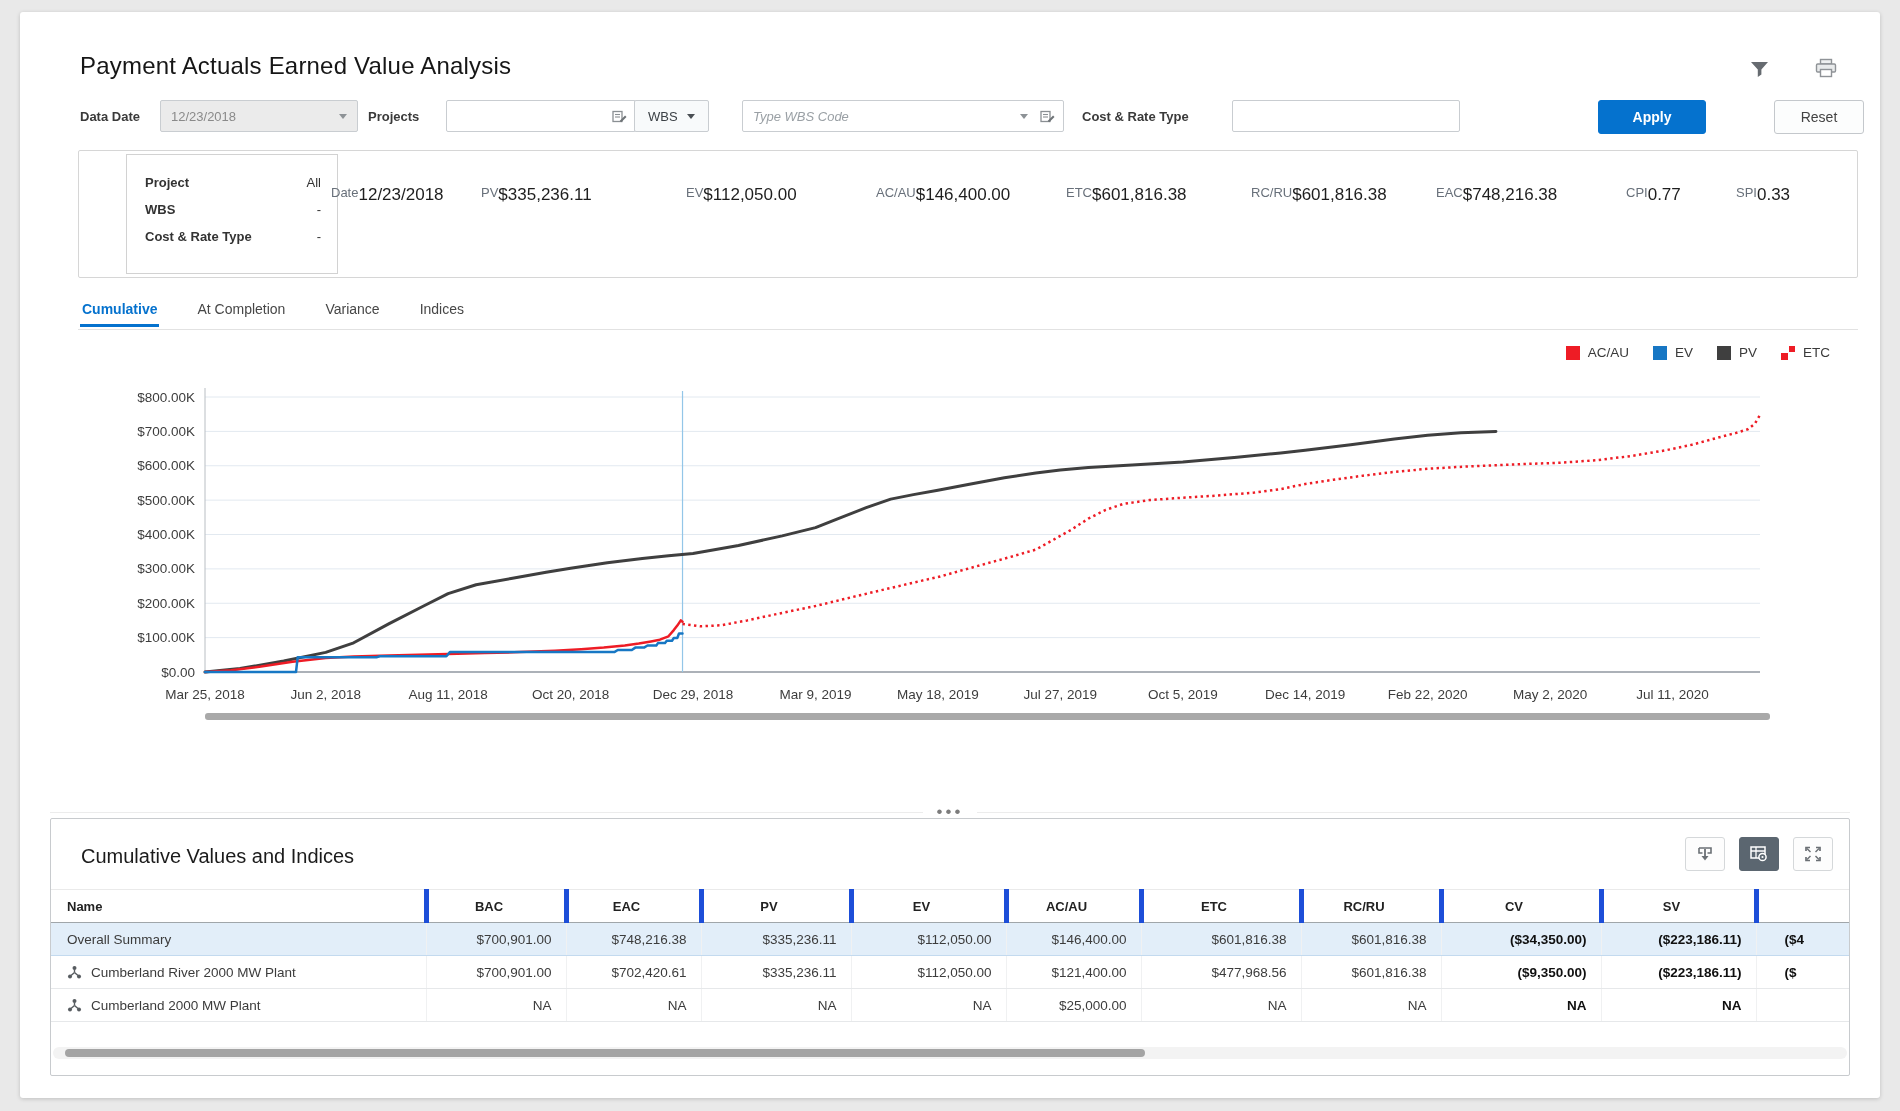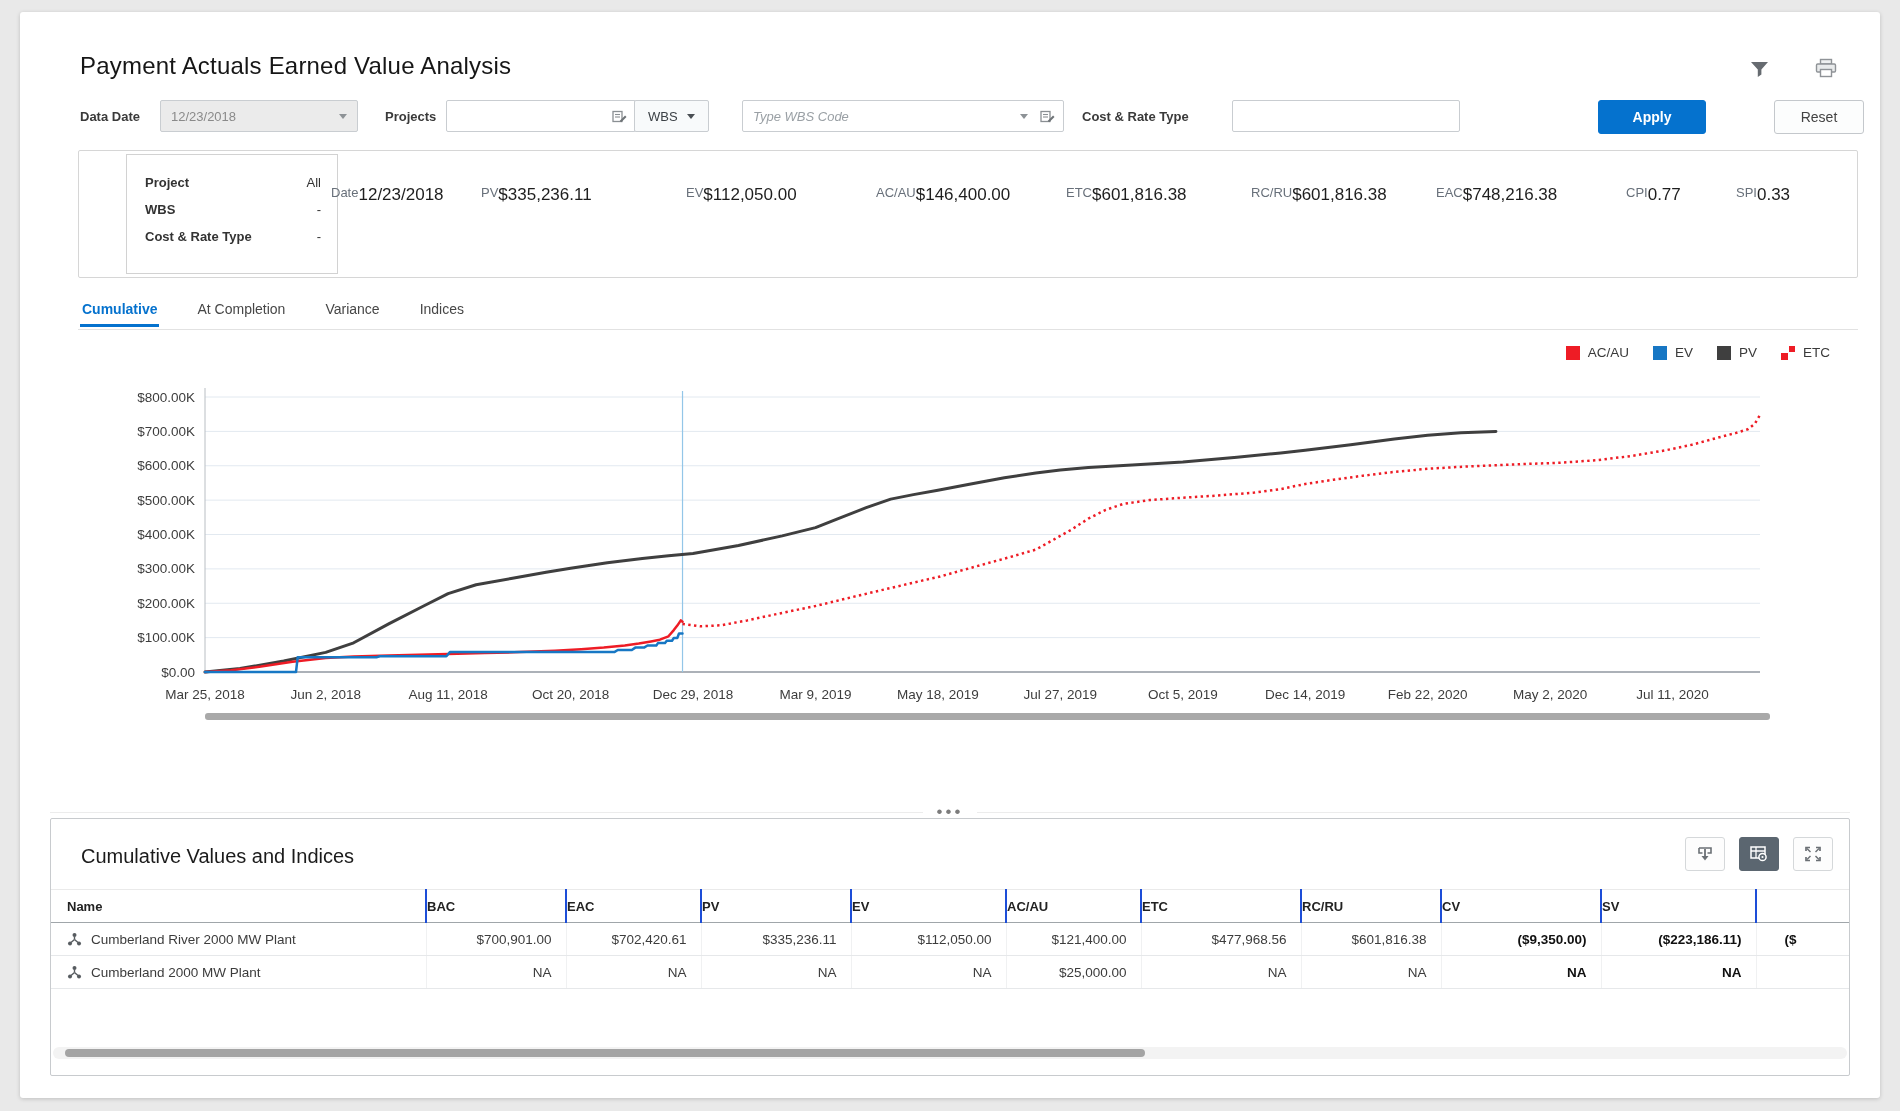--- a/index.html
+++ b/index.html
@@ -55,21 +55,21 @@
   .splitter{position:absolute;left:0;top:790px;width:100%;text-align:center;cursor:row-resize;}
   .splitter span{background:#fff;padding:0 14px;font-size:17px;color:#7c7c7c;letter-spacing:3px;}
 
   
   .gridpanel{position:absolute;left:30px;top:806px;width:1800px;height:258px;border:1px solid #c8cbce;border-radius:2px;background:#fff;box-sizing:border-box;overflow:hidden;}
   .gridtitle{position:absolute;left:30px;top:26px;font-size:20px;color:#1b1b1b;}
   .gridbtns{position:absolute;right:16px;top:18px;display:flex;gap:14px;}
   .gbtn{width:40px;height:34px;border:1px solid #d5d8da;border-radius:3px;background:#fdfdfd;cursor:pointer;display:flex;align-items:center;justify-content:center;padding:0;}
   .gbtn.active{background:#5b6670;border-color:#5b6670;}
   table.grid{position:absolute;left:0;top:70px;border-collapse:collapse;table-layout:fixed;width:1798px;font-size:13.5px;}
-  table.grid th{height:33px;font-size:13px;font-weight:700;color:#222;text-align:left;padding:0 14px 0 0;border-bottom:1px solid #a0a6aa;border-top:1px solid #eaeaea;border-left:2px solid #1d4ed8;box-sizing:border-box;white-space:nowrap;overflow:hidden;}
+  table.grid th{height:33px;font-size:13px;font-weight:700;color:#222;text-align:center;padding:0 14px 0 0;border-bottom:1px solid #a0a6aa;border-top:1px solid #eaeaea;border-left:5px solid #1d4ed8;box-sizing:border-box;white-space:nowrap;overflow:hidden;}
   table.grid th:first-child{text-align:left;padding-left:16px;border-left:none;}
   table.grid td{height:33px;color:#3c3c3c;text-align:right;padding:0 14px 0 0;border-bottom:1px solid #e6e8ea;border-left:1px solid #f0f1f2;box-sizing:border-box;white-space:nowrap;overflow:hidden;}
   table.grid td.namecell{text-align:left;padding-left:16px;border-left:none;}
   table.grid tr.sel td{background:#e2eef9;border-top:1px solid #c3daef;border-bottom:1px solid #c3daef;}
   table.grid td.b{font-weight:700;color:#101010;}
   table.grid td.clip{text-align:left;padding-left:28px;}
   .nodeicon{display:inline-block;vertical-align:-3px;margin-right:9px;}
   .hscroll{position:absolute;left:2px;right:2px;top:228px;height:12px;background:#f3f3f3;border-radius:6px;}
   .hthumb{position:absolute;left:12px;top:2px;width:1080px;height:8px;background:#a4a4a4;border-radius:4px;cursor:pointer;}
 </style>
@@ -96,21 +96,21 @@
     </button>
   </div>
 
   <div class="frow">
     <span class="flabel" style="left:60px">Data Date</span>
     <div class="field dd-disabled" style="left:140px;width:198px">
       <span class="val">12/23/2018</span>
       <span class="caret"></span>
     </div>
 
-    <span class="flabel" style="left:365px">Projects</span>
+    <span class="flabel" style="left:348px">Projects</span>
     <div class="field inputwrap" style="left:426px;width:190px">
       <input type="text" value="" style="">
       <svg width="15" height="15" viewBox="0 0 15 15">
         <rect x="1" y="2.5" width="9" height="10" fill="none" stroke="#8a8f93" stroke-width="1.3"></rect>
         <line x1="3" y1="5.5" x2="8" y2="5.5" stroke="#8a8f93" stroke-width="1.1"></line>
         <line x1="3" y1="8" x2="8" y2="8" stroke="#8a8f93" stroke-width="1.1"></line>
         <line x1="8.2" y1="12.2" x2="13.6" y2="6.8" stroke="#6e7periode377" stroke-width="0"></line>
         <line x1="8.5" y1="12.5" x2="13.8" y2="7.2" stroke="#6e7377" stroke-width="2"></line>
       </svg>
     </div>
@@ -324,20 +324,33 @@
           <th>EV</th>
           <th>AC/AU</th>
           <th>ETC</th>
           <th>RC/RU</th>
           <th>CV</th>
           <th>SV</th>
           <th></th>
         </tr>
       </thead>
       <tbody>
+        <tr class="sel">
+          <td class="namecell">Overall Summary</td>
+          <td>$700,901.00</td>
+          <td>$748,216.38</td>
+          <td>$335,236.11</td>
+          <td>$112,050.00</td>
+          <td>$146,400.00</td>
+          <td>$601,816.38</td>
+          <td>$601,816.38</td>
+          <td class="b">($34,350.00)</td>
+          <td class="b">($223,186.11)</td>
+          <td class="b clip">($4</td>
+        </tr>
         <tr>
           <td class="namecell"><svg class="nodeicon" width="15" height="15" viewBox="0 0 15 15">
                   <circle cx="7.5" cy="3" r="2" fill="#575c60"></circle>
                   <circle cx="3" cy="11.5" r="2" fill="#575c60"></circle>
                   <circle cx="12" cy="11.5" r="2" fill="#575c60"></circle>
                   <line x1="7.5" y1="4.5" x2="7.5" y2="7.5" stroke="#575c60" stroke-width="1.4"></line>
                   <line x1="7.5" y1="7.5" x2="4" y2="10.5" stroke="#575c60" stroke-width="1.4"></line>
                   <line x1="7.5" y1="7.5" x2="11" y2="10.5" stroke="#575c60" stroke-width="1.4"></line>
                 </svg><span>Cumberland River 2000 MW Plant</span></td>
           <td>$700,901.00</td>

